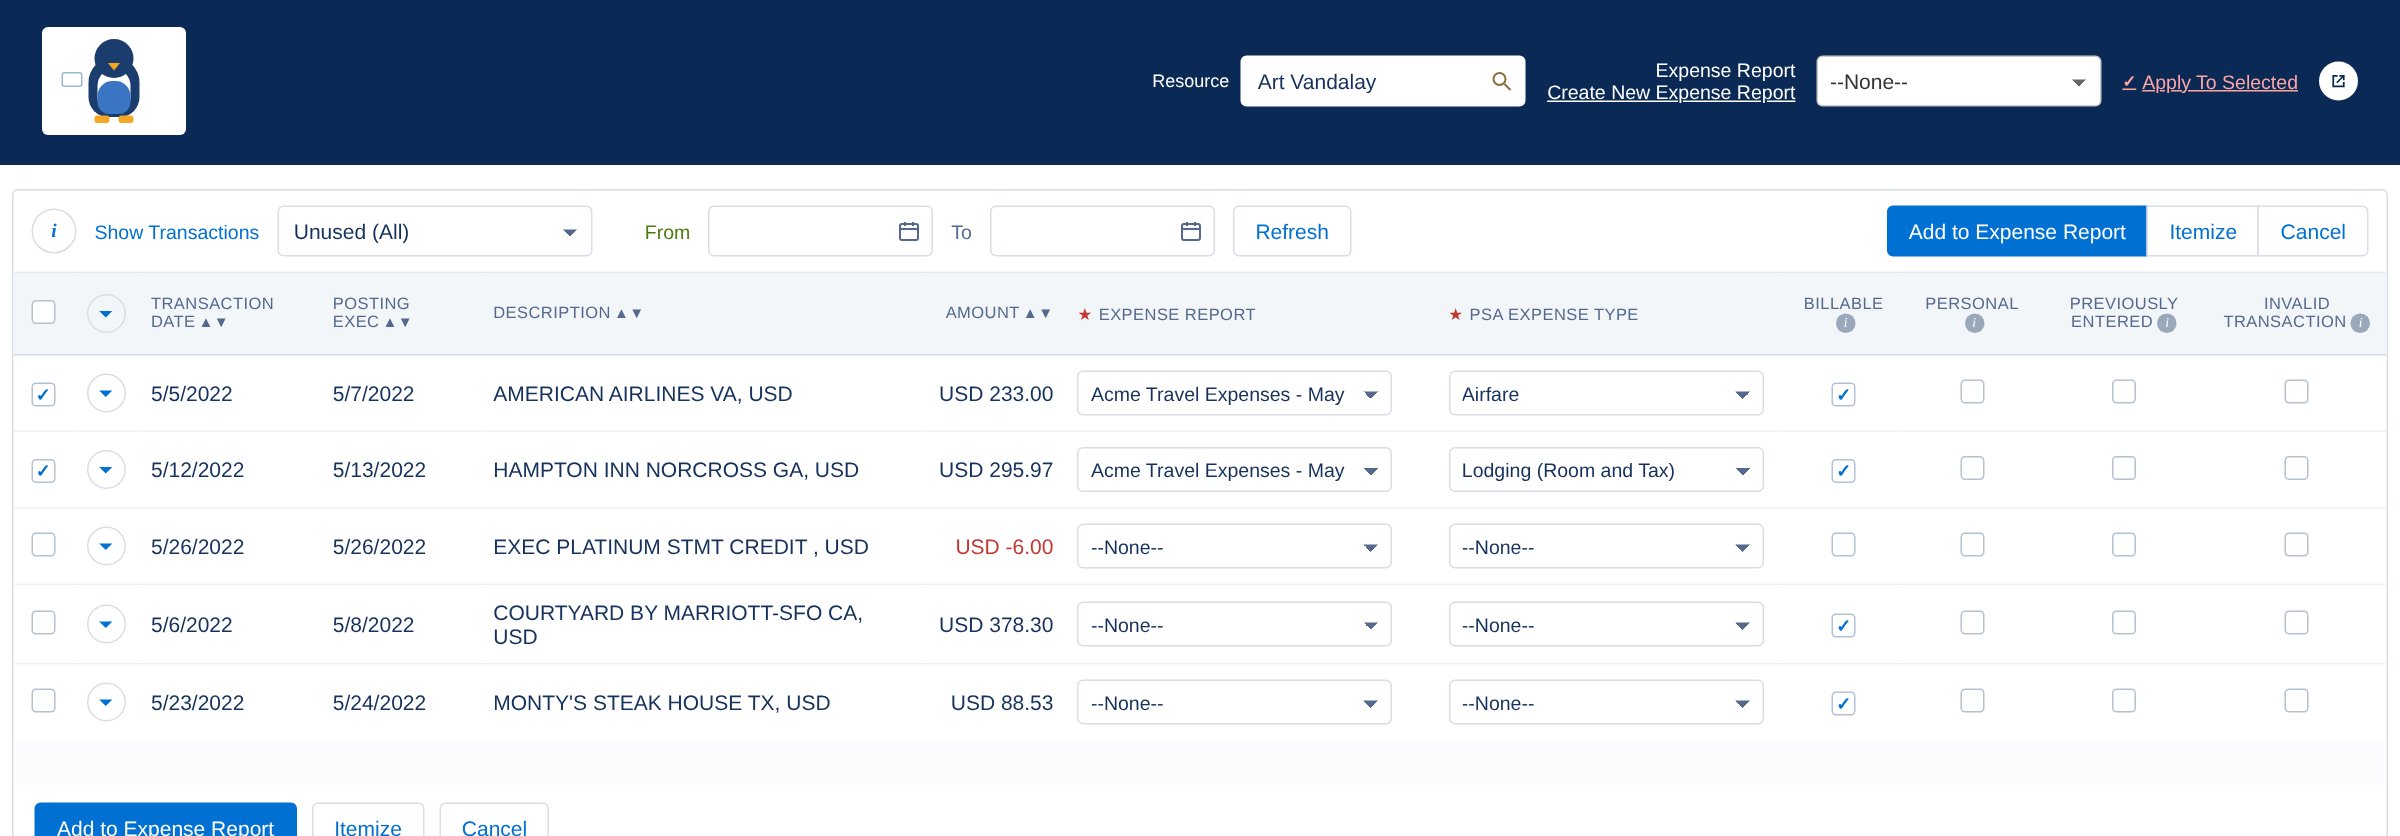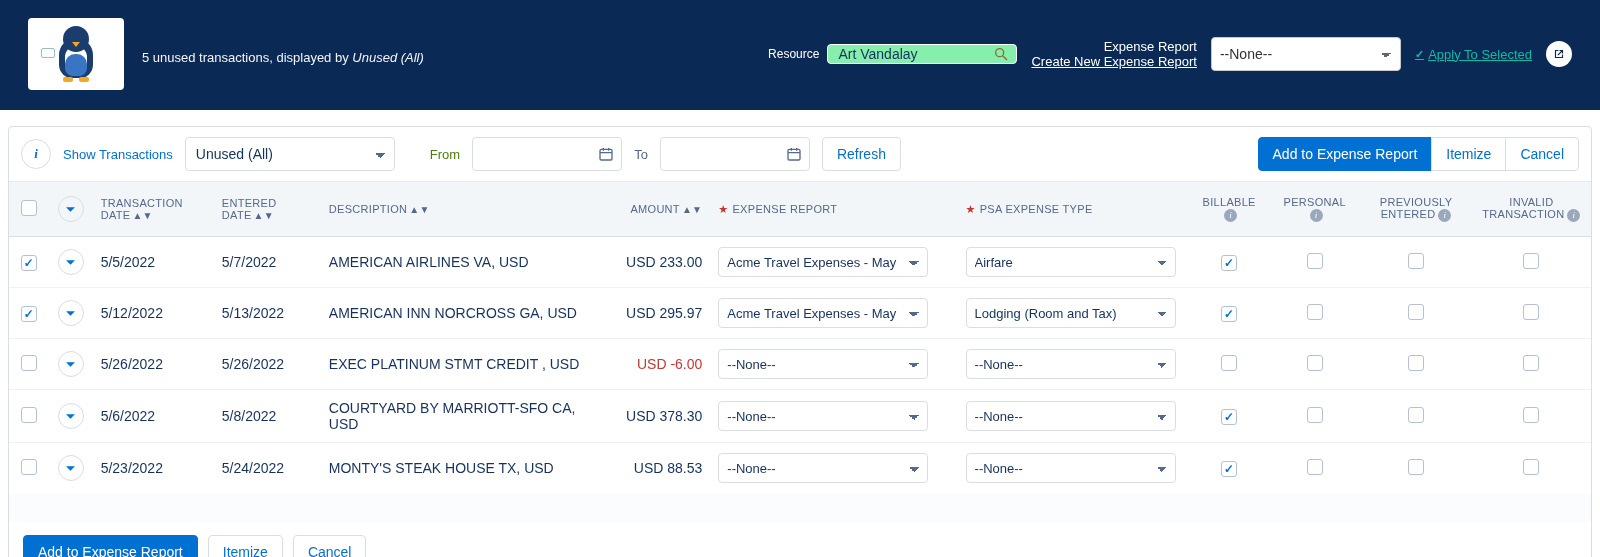--- a/index.html
+++ b/index.html
@@ -22,30 +22,30 @@
   .hdr-titles { flex: 0 0 auto; }
   .hdr-title { font-size: 26px; font-weight: 400; line-height: 1.1; }
   .hdr-sub   { margin-top: 6px; font-size: 13px; opacity: .95; }
 
   .hdr-controls { margin-left:auto; display:flex; align-items:center; gap: 14px; }
 
   .fld { display:flex; align-items:center; gap:8px; }
   .fld-label { font-size: 12px; color:#fff; }
 
   .lookup { position:relative; width:190px; }
-  .lookup input { width:100%; height:20px; padding:4px 30px 4px 10px; border:1px solid #fff; border-radius:4px; font-size:14px; color:#16325c; background:#86efac; }
+  .lookup input { width:100%; height:34px; padding:4px 30px 4px 10px; border:1px solid #fff; border-radius:4px; font-size:14px; color:#16325c; background:#ffffff; }
   .lookup .mag { position:absolute; right:8px; top:50%; transform:translateY(-50%); width:16px; height:16px; }
 
   .stack-right { text-align:right; }
   .stack-right .l1 { font-size:13px; }
   .stack-right .l2 { font-size:13px; text-decoration:underline; }
 
   .hdr-select { height:34px; min-width:190px; border-radius:4px; border:1px solid #c9c9c9; background:#fff; font-size:14px; padding:2px 22px 2px 8px; appearance:none; background-image: linear-gradient(45deg, transparent 50%, #666 50%), linear-gradient(135deg, #666 50%, transparent 50%); background-position: calc(100% - 14px) 15px, calc(100% - 9px) 15px; background-size: 5px 5px, 5px 5px; background-repeat:no-repeat; color:#333; }
 
-  .apply { color:#14b8a6; font-size:13px; text-decoration:underline; display:inline-flex; align-items:center; gap:4px; cursor:pointer; }
+  .apply { color:#fca5a5; font-size:13px; text-decoration:underline; display:inline-flex; align-items:center; gap:4px; cursor:pointer; }
   .apply::before { content:"✓"; font-weight:bold; font-size:11px; }
 
   .popout { width:26px; height:26px; background:#fff; border-radius:50%; display:flex; align-items:center; justify-content:center; color:#0a2a55; font-weight:bold; cursor:pointer; }
   .popout svg { width:14px; height:14px; }
 
   
   .panel { margin: 16px 8px; border:1px solid #d8dde6; border-radius:4px; overflow:hidden; background:#fff; }
   .toolbar { display:flex; align-items:center; gap:12px; padding:10px 12px; border-bottom:1px solid #e5e9ef; }
   .circle-i { width:30px; height:30px; border:1px solid #d8dde6; border-radius:50%; display:flex; align-items:center; justify-content:center; color:#0070d2; font-style:italic; font-weight:bold; font-family: Georgia, serif; }
   .toolbar-label { color:#0070d2; font-size:13px; }
@@ -111,23 +111,20 @@
       <div class="body"></div>
         <div class="belly"></div>
         <div class="vest"></div>
       <div class="head"></div>
         <div class="beak"></div>
       <div class="foot l"></div>
         <div class="foot r"></div>
     </div>
   </div>
   <div class="hdr-titles">
-    <div class="hdr-sub">
-      <span>5 unused transactions, displayed by </span><em>Unused (All)</em>
-    </div>
   </div>
 
   <div class="hdr-controls">
     <div class="fld">
       <span class="fld-label">Resource</span>
       <div class="lookup">
         <input value="Art Vandalay" style="">
         <svg class="mag" viewBox="0 0 24 24">
             <circle cx="10" cy="10" r="6" fill="none" stroke="#8a6d3b" stroke-width="2"></circle>
             <line x1="15" y1="15" x2="21" y2="21" stroke="#8a6d3b" stroke-width="2"></line>
@@ -208,21 +205,21 @@
     </colgroup>
     <thead>
       <tr>
         <th class="c"><span class="chk"></span></th>
         <th class="c"><span class="toggle-circ">
               <svg viewBox="0 0 10 10">
                 <path d="M1 3l4 4 4-4z"></path>
               </svg>
             </span></th>
         <th><span>TRANSACTION DATE</span><span class="sort-ic">▲▼</span></th>
-        <th><span>ENTERED DATE</span><span class="sort-ic">▲▼</span></th>
+        <th><span>POSTING EXEC</span><span class="sort-ic">▲▼</span></th>
         <th><span>DESCRIPTION</span><span class="sort-ic">▲▼</span></th>
         <th class="r"><span>AMOUNT</span><span class="sort-ic">▲▼</span></th>
         <th><span class="star">★</span><span>EXPENSE REPORT</span></th>
         <th><span class="star">★</span><span>PSA EXPENSE TYPE</span></th>
         <th class="c"><span>BILLABLE</span><span class="info-ic">i</span></th>
         <th class="c"><span>PERSONAL</span><span class="info-ic">i</span></th>
         <th class="c"><span>PREVIOUSLY ENTERED</span><span class="info-ic">i</span></th>
         <th class="c"><span>INVALID TRANSACTION</span><span class="info-ic">i</span></th>
       </tr>
     </thead>
@@ -247,21 +244,21 @@
         </tr>
         <tr>
           <td class="c"><span class="chk checked"></span></td>
           <td class="c"><span class="toggle-circ">
               <svg viewBox="0 0 10 10">
                 <path d="M1 3l4 4 4-4z"></path>
               </svg>
             </span></td>
           <td>5/12/2022</td>
           <td>5/13/2022</td>
-          <td>AMERICAN INN NORCROSS GA, USD</td>
+          <td>HAMPTON INN NORCROSS GA, USD</td>
           <td class="r">USD 295.97</td>
           <td><select class="row-select"><option>Acme Travel Expenses - May</option></select></td>
           <td><select class="row-select"><option>Lodging (Room and Tax)</option></select></td>
           <td class="c"><span class="chk checked"></span></td>
           <td class="c"><span class="chk"></span></td>
           <td class="c"><span class="chk"></span></td>
           <td class="c"><span class="chk"></span></td>
         </tr>
         <tr>
           <td class="c"><span class="chk"></span></td>

